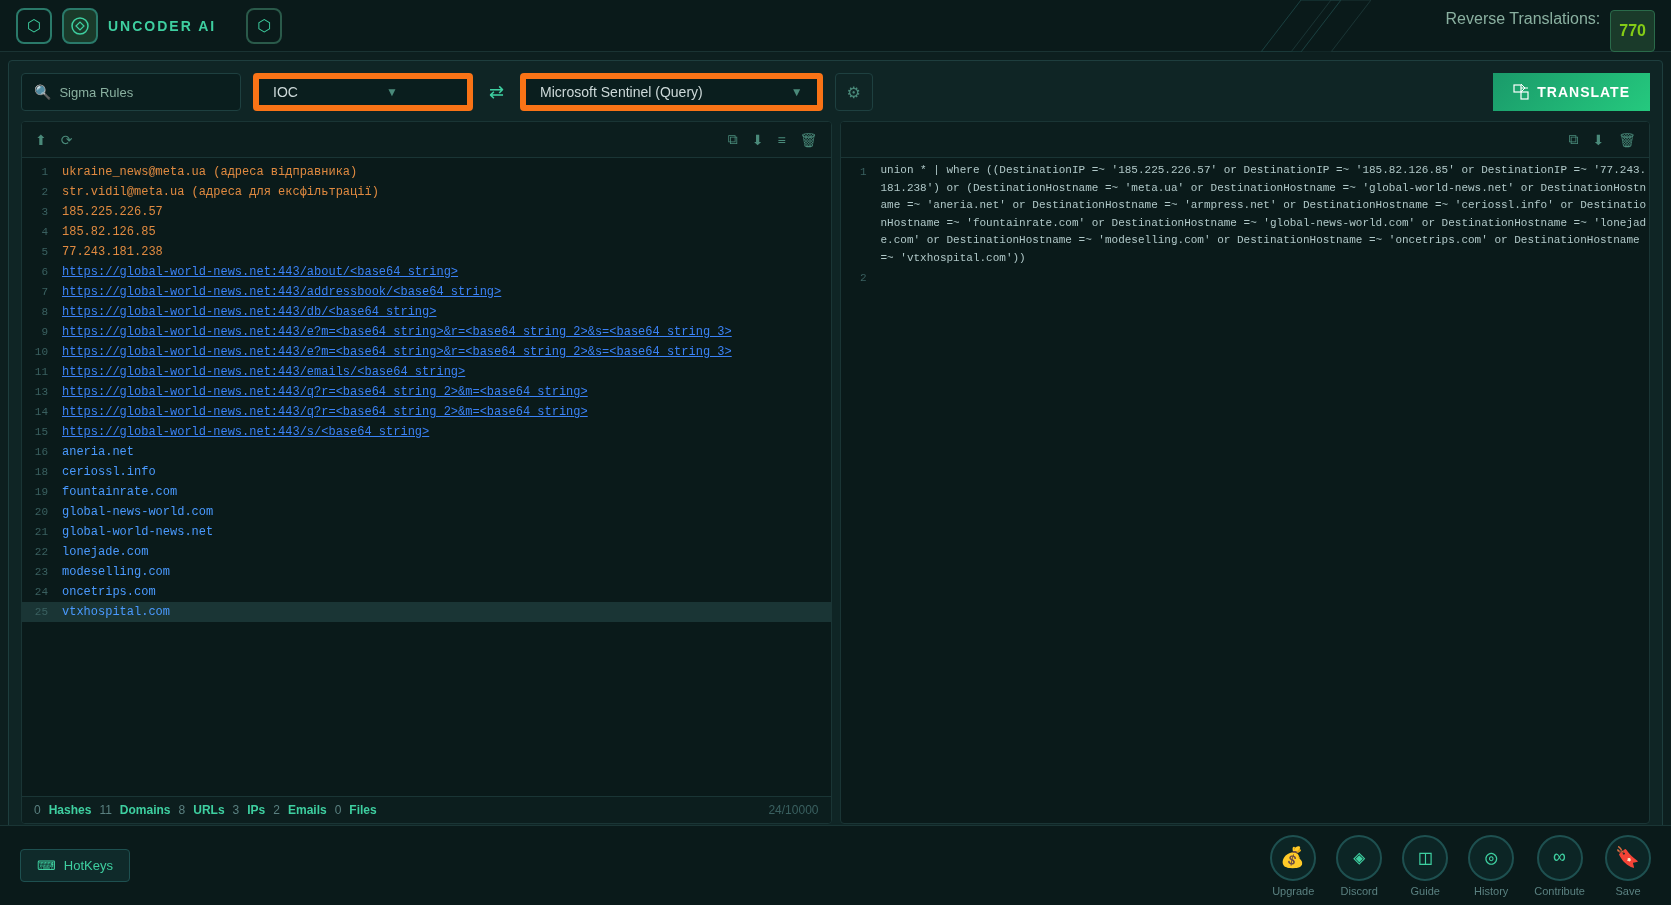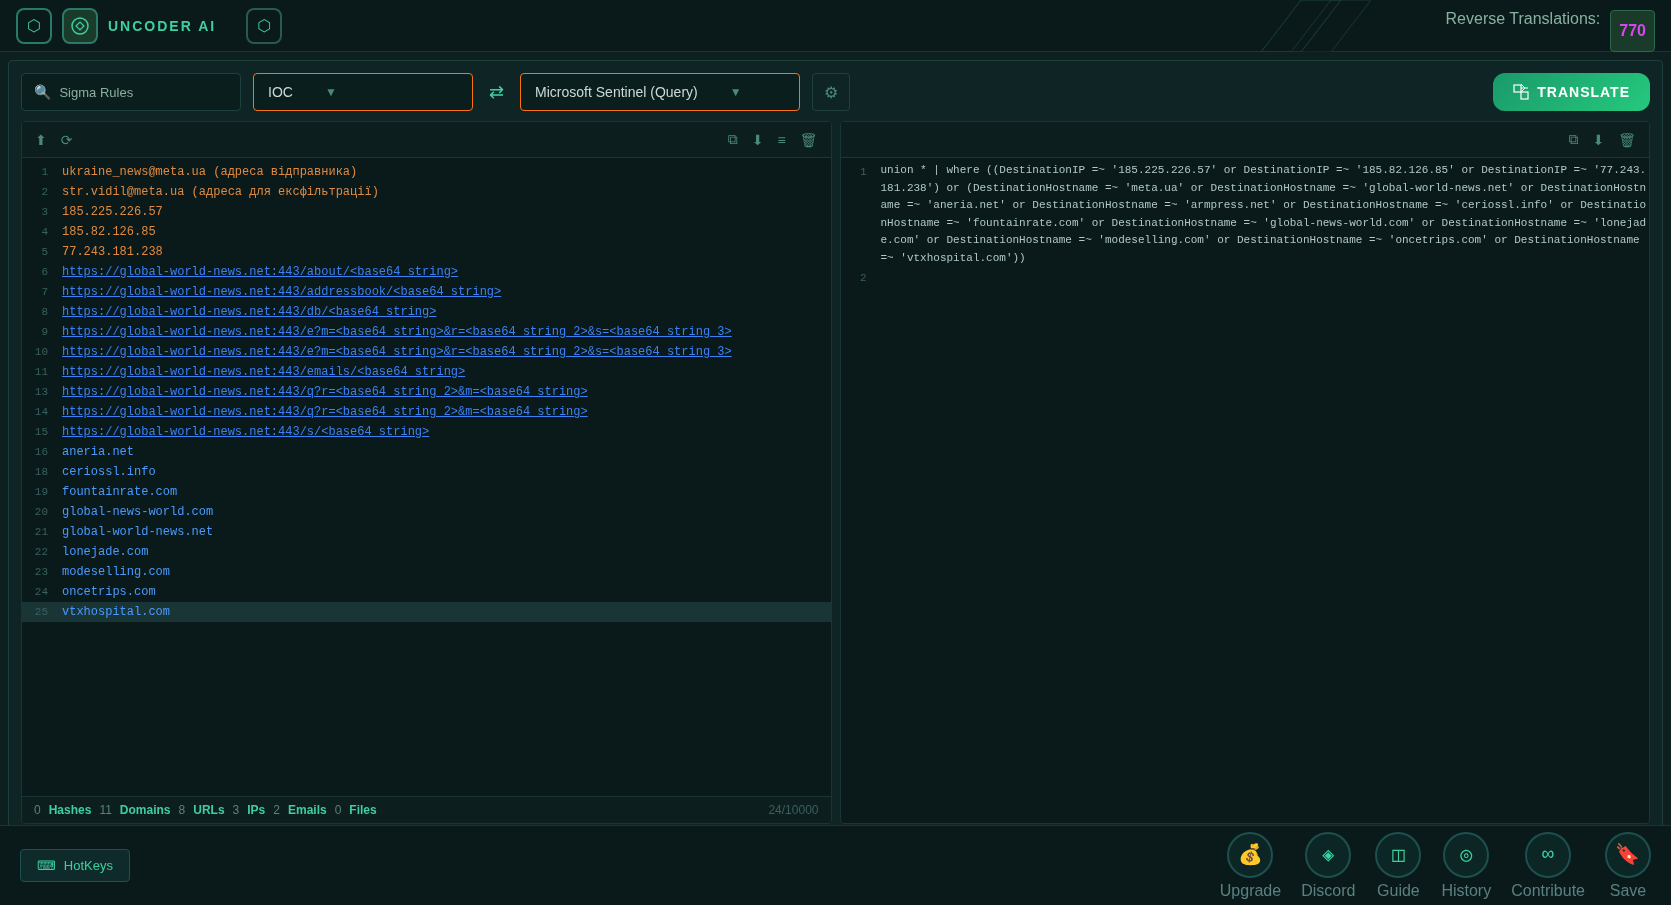--- a/index.html
+++ b/index.html
@@ -58,21 +58,21 @@
       margin-left: auto;
       display: flex;
       align-items: flex-start;
       gap: 10px;
       font-family: sans-serif;
       font-size: 16px;
       color: #8ab0a0;
       margin-top: 10px;
     }
     .reverse-count {
-      color: #d946ef;
+      color: #84cc16;
       font-weight: bold;
       background: #1a3a2a;
       border: 1px solid #2a6a4a;
       padding: 11px 8px;
       border-radius: 4px;
     }
 
     
     .main-area {
       background: #0f2525;
@@ -107,49 +107,49 @@
       outline: none;
       color: #8ab0a0;
       font-family: sans-serif;
       font-size: 13px;
       width: 100%;
     }
     .search-icon { color: #4a8a7a; font-size: 14px; }
 
     .select-dropdown {
       background: #0a1e1e;
-      border: 1px solid #f97316;
+      border: 6px solid #f97316;
       border-radius: 4px;
       height: 38px;
       display: flex;
       align-items: center;
       padding: 0 14px;
       cursor: pointer;
-      gap: 32px;
+      gap: 88px;
       font-family: sans-serif;
       font-size: 14px;
       color: #cdd9d9;
       min-width: 180px;
     }
     .select-dropdown.wide { min-width: 280px; }
     .dropdown-arrow { color: #4a8a7a; font-size: 12px; }
 
     .swap-btn {
       background: transparent;
       border: none;
       color: #3ecfa0;
       font-size: 18px;
       cursor: pointer;
       padding: 4px;
     }
 
     .translate-btn {
       background: linear-gradient(135deg, #1a9a6a, #25c97e);
       border: none;
-      border-radius: 12px;
+      border-radius: 0;
       color: white;
       font-family: sans-serif;
       font-size: 14px;
       font-weight: bold;
       letter-spacing: 1px;
       padding: 0 20px;
       height: 38px;
       cursor: pointer;
       display: flex;
       align-items: center;
@@ -303,21 +303,21 @@
       border: 2px solid #1e5050;
       border-radius: 50%;
       display: flex; align-items: center; justify-content: center;
       color: #3ecfa0;
       font-size: 20px;
       background: #0c2525;
     }
     .bottom-action-label {
       color: #5a8080;
       font-family: sans-serif;
-      font-size: 16px;
+      font-size: 11px;
     }
   </style>
 </head>
 <body>
 
 <div class="top-nav">
   <div class="nav-logo">
     <div class="nav-logo-icon">⬡</div>
     <div class="nav-logo-icon" style="background:#1a3a2a;">
       <svg width="20" height="20" viewBox="0 0 20 20">

